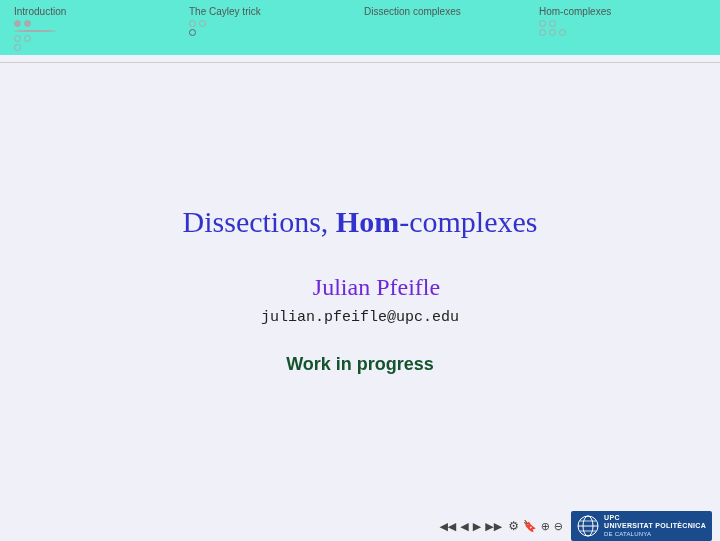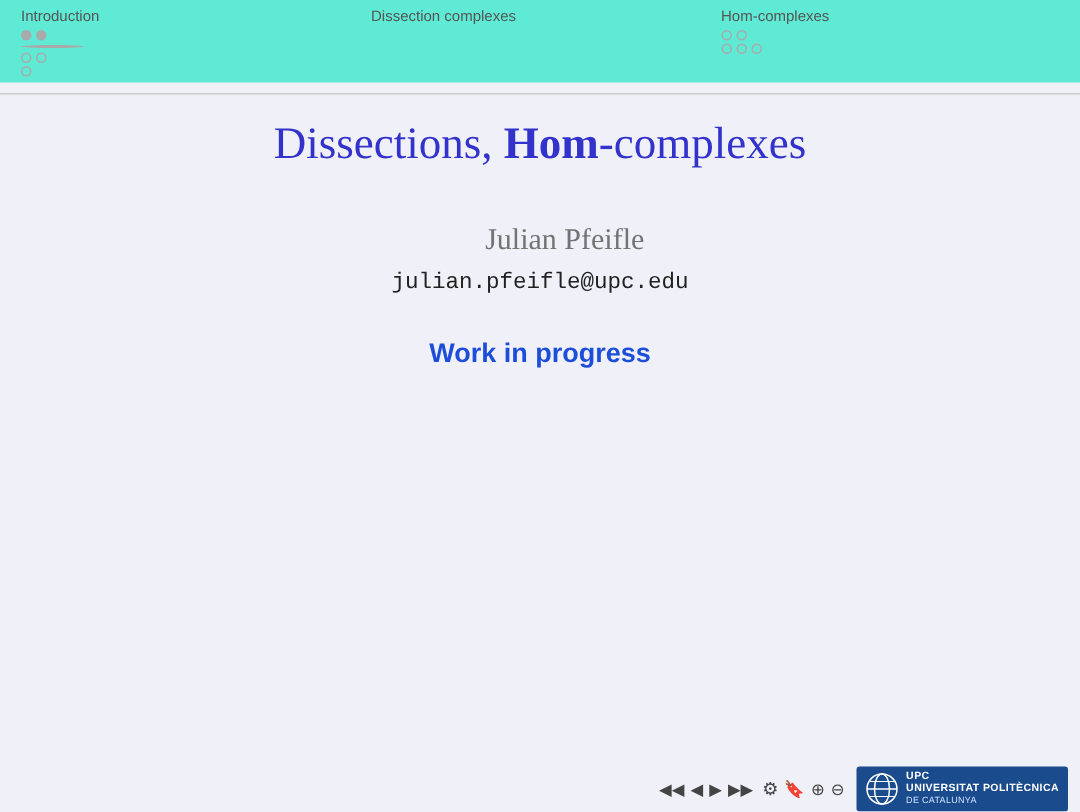--- a/index.html
+++ b/index.html
@@ -62,58 +62,58 @@
     
     .main-content {
       position: absolute;
       top: 66px;
       left: 0;
       right: 0;
       bottom: 30px;
       display: flex;
       flex-direction: column;
       align-items: center;
-      justify-content: flex-start;
+      justify-content: center;
       text-align: center;
       padding: 10px 60px;
     }
 
     .slide-title {
       font-size: 30px;
       color: #3333cc;
       line-height: 1.35;
       margin-bottom: 32px;
     }
     .slide-title .hom-bold {
       font-weight: bold;
       color: #3333cc;
     }
 
     .author-name {
-      font-size: 20px;
-      color: #737373;
+      font-size: 24px;
+      color: #6d28d9;
       margin-bottom: 8px;
       margin-left: 33px;
     }
     .author-affil {
       font-size: 17px;
       color: #222;
       margin-bottom: 10px;
     }
     .author-email {
       font-family: 'Courier New', Courier, monospace;
       font-size: 15px;
       color: #222;
       margin-bottom: 28px;
     }
 
     .work-in-progress {
       font-size: 18px;
       font-weight: bold;
-      color: #1d4ed8;
+      color: #14532d;
       font-family: sans-serif;
     }
 
     
     .bottom-bar {
       position: absolute;
       bottom: 0;
       left: 0;
       right: 0;
       height: 30px;
@@ -193,20 +193,30 @@
       <div class="nav-dot filled"></div>
       <div class="nav-dot" style="clear:both; display:block; width:100%; height:0;"></div>
       <div class="nav-dot empty"></div>
       <div class="nav-dot empty"></div>
     </div>
     <div style="margin-top:2px;">
       <div class="nav-dot empty"></div>
     </div>
   </div>
 
+  <div class="nav-section">
+    <span class="nav-section-label">The Cayley trick</span>
+    <div class="nav-dots">
+      <div class="nav-dot empty"></div>
+      <div class="nav-dot empty"></div>
+    </div>
+    <div style="margin-top:2px;">
+      <div class="nav-dot active-outline"></div>
+    </div>
+  </div>
 
   <div class="nav-section">
     <span class="nav-section-label">Dissection complexes</span>
   </div>
 
   <div class="nav-section">
     <span class="nav-section-label">Hom-complexes</span>
     <div class="nav-dots">
       <div class="nav-dot empty"></div>
       <div class="nav-dot empty"></div>

